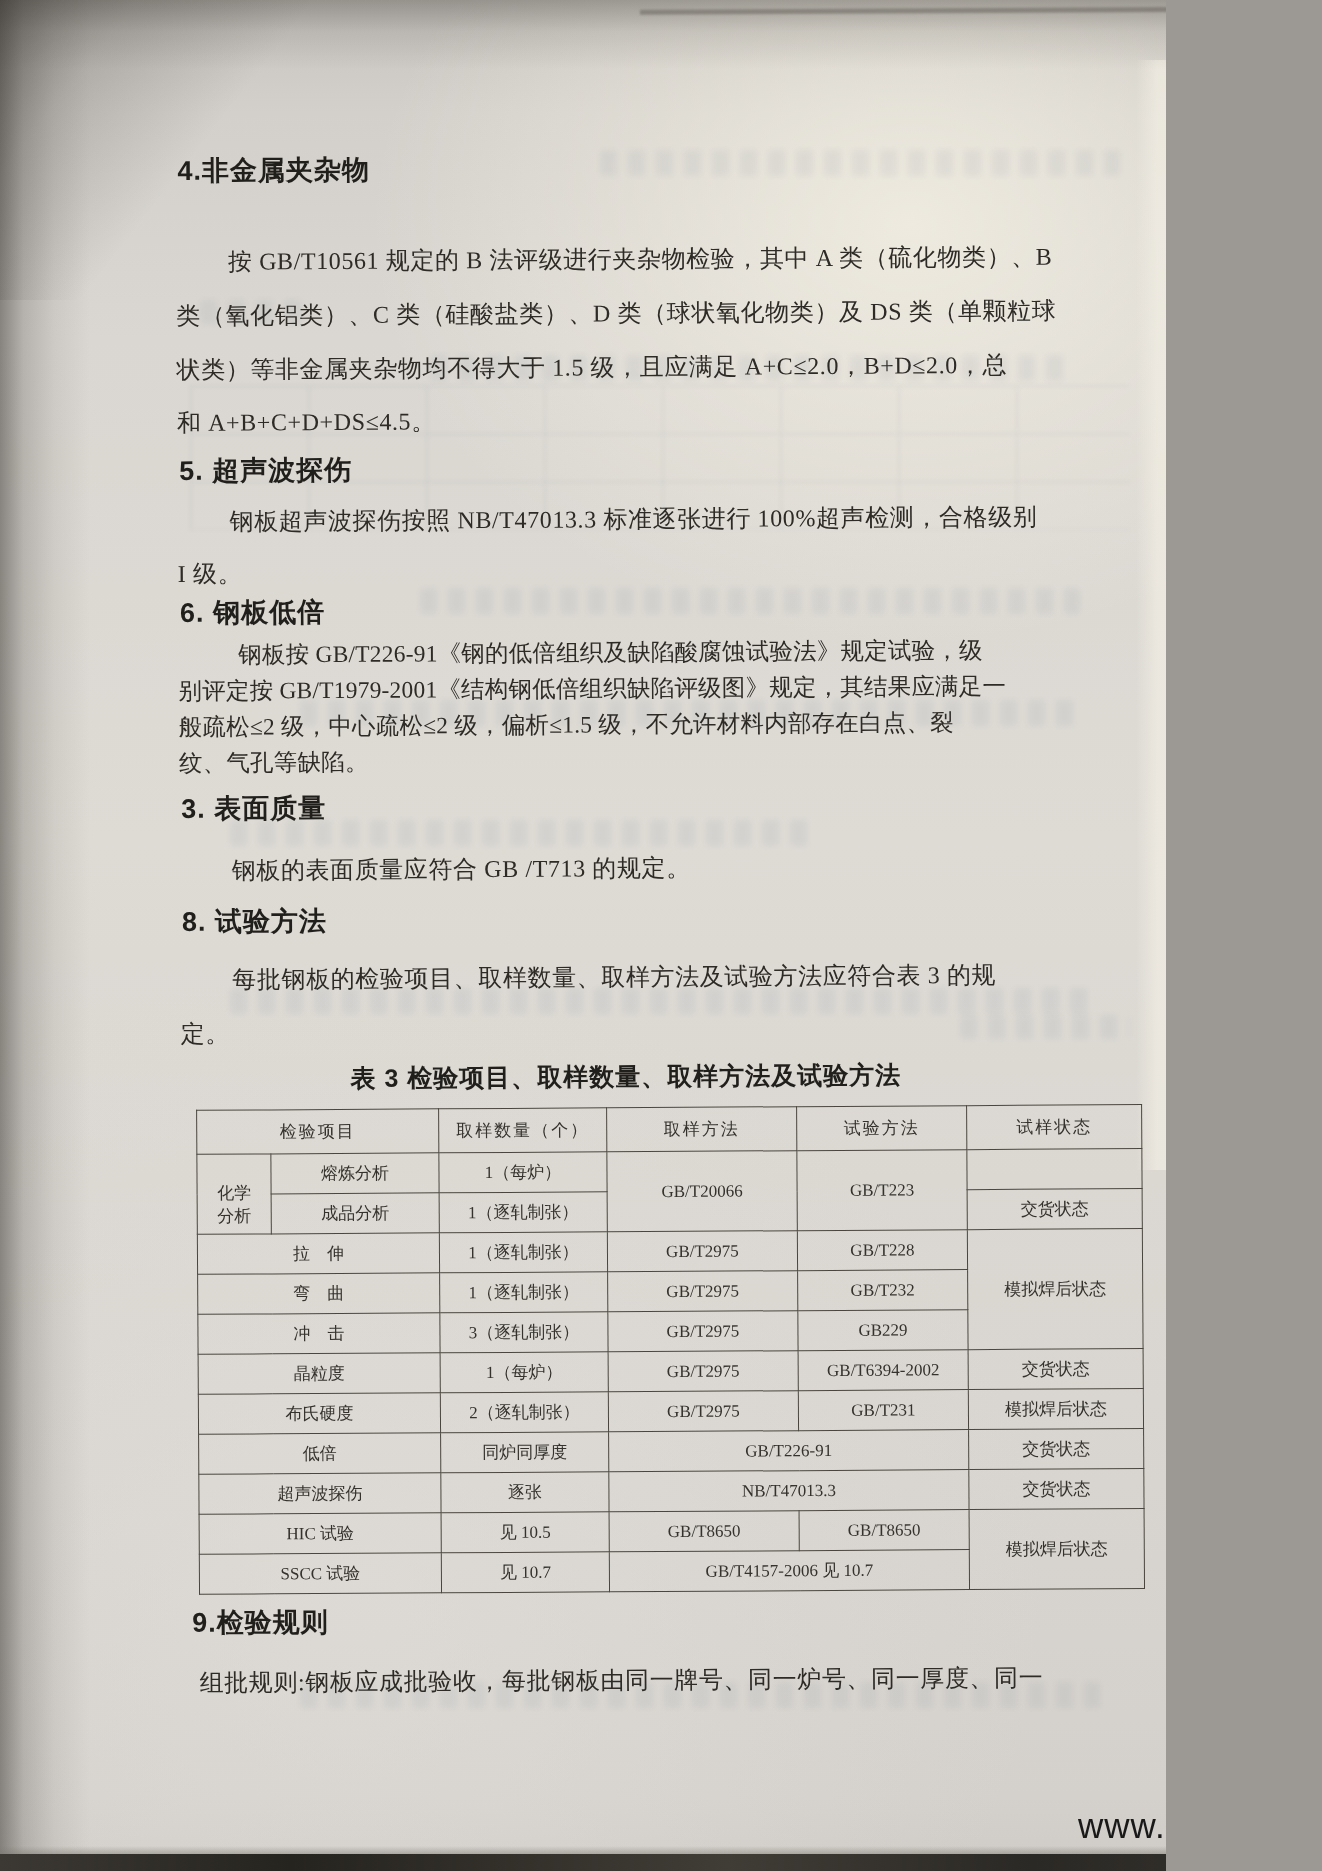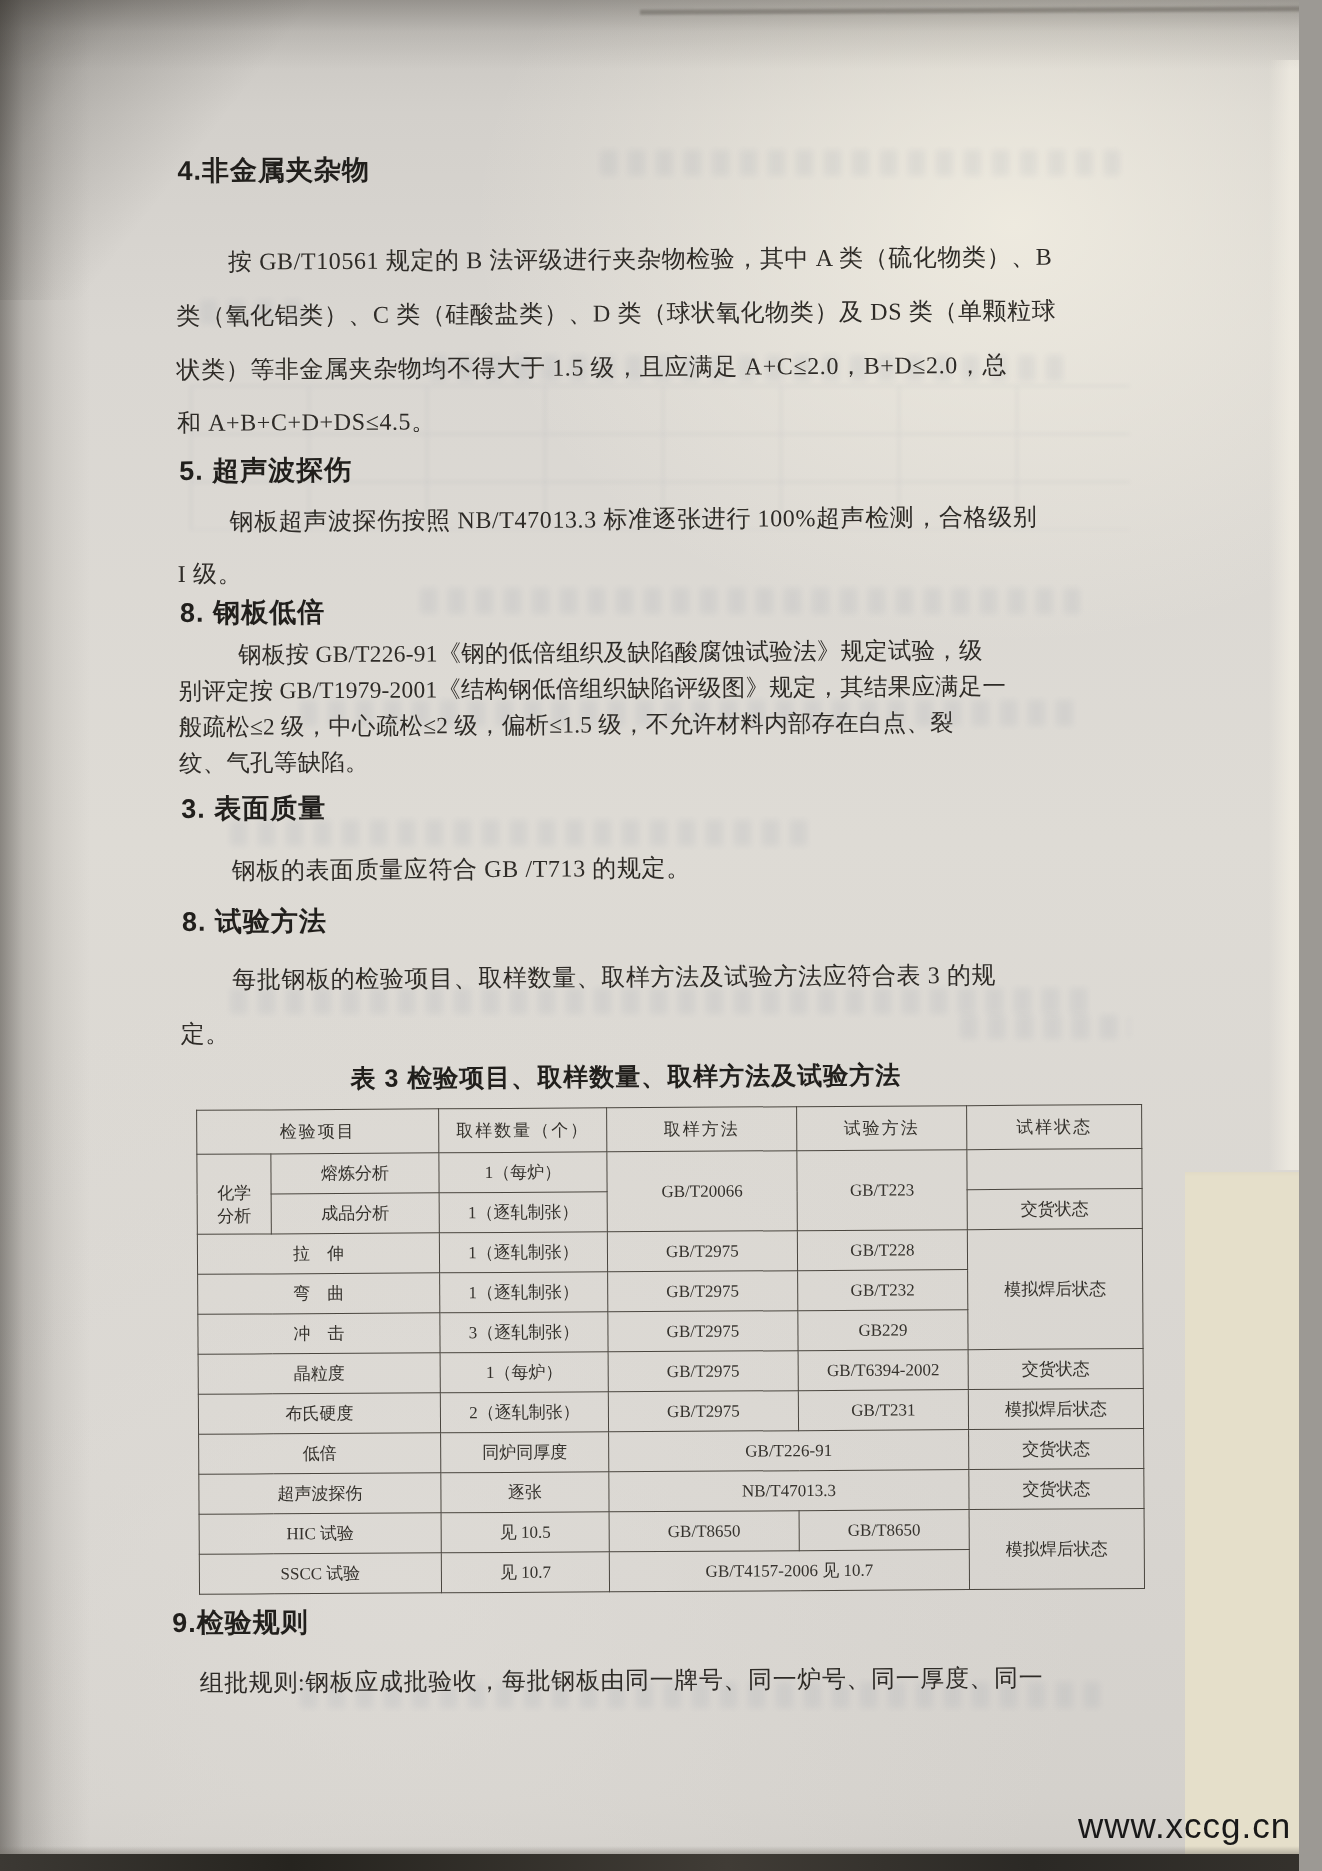--- a/index.html
+++ b/index.html
@@ -1,18 +1,18 @@
 <!DOCTYPE html>
 <html><head>
 <meta charset="utf-8">
 <style>
   html,body{margin:0;padding:0;}
   body{width:1322px;height:1871px;overflow:hidden;background:#9c9994;}
   .photo{
-    position:relative;width:1299px;height:1871px;overflow:hidden;
+    position:relative;width:1166px;height:1871px;overflow:hidden;
     background:
       radial-gradient(ellipse 900px 700px at 78% 12%, rgba(242,238,226,.85) 0%, rgba(242,238,226,0) 60%),
       radial-gradient(ellipse 1000px 900px at 30% 85%, rgba(225,222,217,.6) 0%, rgba(225,222,217,0) 70%),
       linear-gradient(180deg,#c7c4bf 0%,#d3d0cb 6%,#dad7d2 18%,#dedbd5 45%,#d9d6d1 75%,#d4d1cc 96%,#cfccc7 100%);
     font-family:"Liberation Serif","DejaVu Serif",serif;
     color:#2e2b27;
   }
   
   .shade-left{position:absolute;left:0;top:0;width:90px;height:100%;
     background:linear-gradient(90deg,rgba(52,48,43,.50) 0%,rgba(52,48,43,.22) 26%,rgba(52,48,43,.08) 60%,rgba(52,48,43,0) 100%);}
@@ -82,21 +82,21 @@
     <div class="h" style="left:182px;top:150px;">4.非金属夹杂物</div>
     <div class="ln" style="left:232px;top:243px;">按 GB/T10561 规定的 B 法评级进行夹杂物检验，其中 A 类（硫化物类）、B</div>
     <div class="ln" style="left:180px;top:297px;">类（氧化铝类）、C 类（硅酸盐类）、D 类（球状氧化物类）及 DS 类（单颗粒球</div>
     <div class="ln" style="left:180px;top:351px;">状类）等非金属夹杂物均不得大于 1.5 级，且应满足 A+C≤2.0，B+D≤2.0，总</div>
     <div class="ln" style="left:180px;top:404px;">和 A+B+C+D+DS≤4.5。</div>
 
     <div class="h" style="left:182px;top:450px;">5. 超声波探伤</div>
     <div class="ln" style="left:232px;top:503px;">钢板超声波探伤按照 NB/T47013.3 标准逐张进行 100%超声检测，合格级别</div>
     <div class="ln" style="left:180px;top:555px;">I 级。</div>
 
-    <div class="h" style="left:182px;top:592px;">8. 钢板低倍</div>
+    <div class="h" style="left:182px;top:592px;">6. 钢板低倍</div>
     <div class="ln ln-sm" style="left:240px;top:636px;">钢板按 GB/T226-91《钢的低倍组织及缺陷酸腐蚀试验法》规定试验，级</div>
     <div class="ln ln-sm" style="left:180px;top:672px;">别评定按 GB/T1979-2001《结构钢低倍组织缺陷评级图》规定，其结果应满足一</div>
     <div class="ln ln-sm" style="left:180px;top:708px;">般疏松≤2 级，中心疏松≤2 级，偏析≤1.5 级，不允许材料内部存在白点、裂</div>
     <div class="ln ln-sm" style="left:180px;top:744px;">纹、气孔等缺陷。</div>
 
     <div class="h" style="left:182px;top:788px;">3. 表面质量</div>
     <div class="ln" style="left:232px;top:852px;">钢板的表面质量应符合 GB /T713 的规定。</div>
 
     <div class="h" style="left:182px;top:901px;">8. 试验方法</div>
     <div class="ln" style="left:232px;top:961px;">每批钢板的检验项目、取样数量、取样方法及试验方法应符合表 3 的规</div>
@@ -192,21 +192,21 @@
         <td rowspan="2">模拟焊后状态</td>
       </tr>
       <tr style="height:40px">
         <td colspan="2">SSCC 试验</td>
         <td>见 10.7</td>
         <td colspan="2">GB/T4157-2006 见 10.7</td>
       </tr>
     </tbody>
       </table>
 
-    <div class="h" style="left:168px;top:1602px;">9.检验规则</div>
+    <div class="h" style="left:188px;top:1602px;">9.检验规则</div>
     <div class="ln" style="left:195px;top:1664px;">组批规则:钢板应成批验收，每批钢板由同一牌号、同一炉号、同一厚度、同一</div>
 
   </div>
 
   <div class="wm">www.xccg.cn</div>
 
   <div class="bottom-strip-soft"></div>
   <div class="bottom-strip"></div>
 
 </div>

